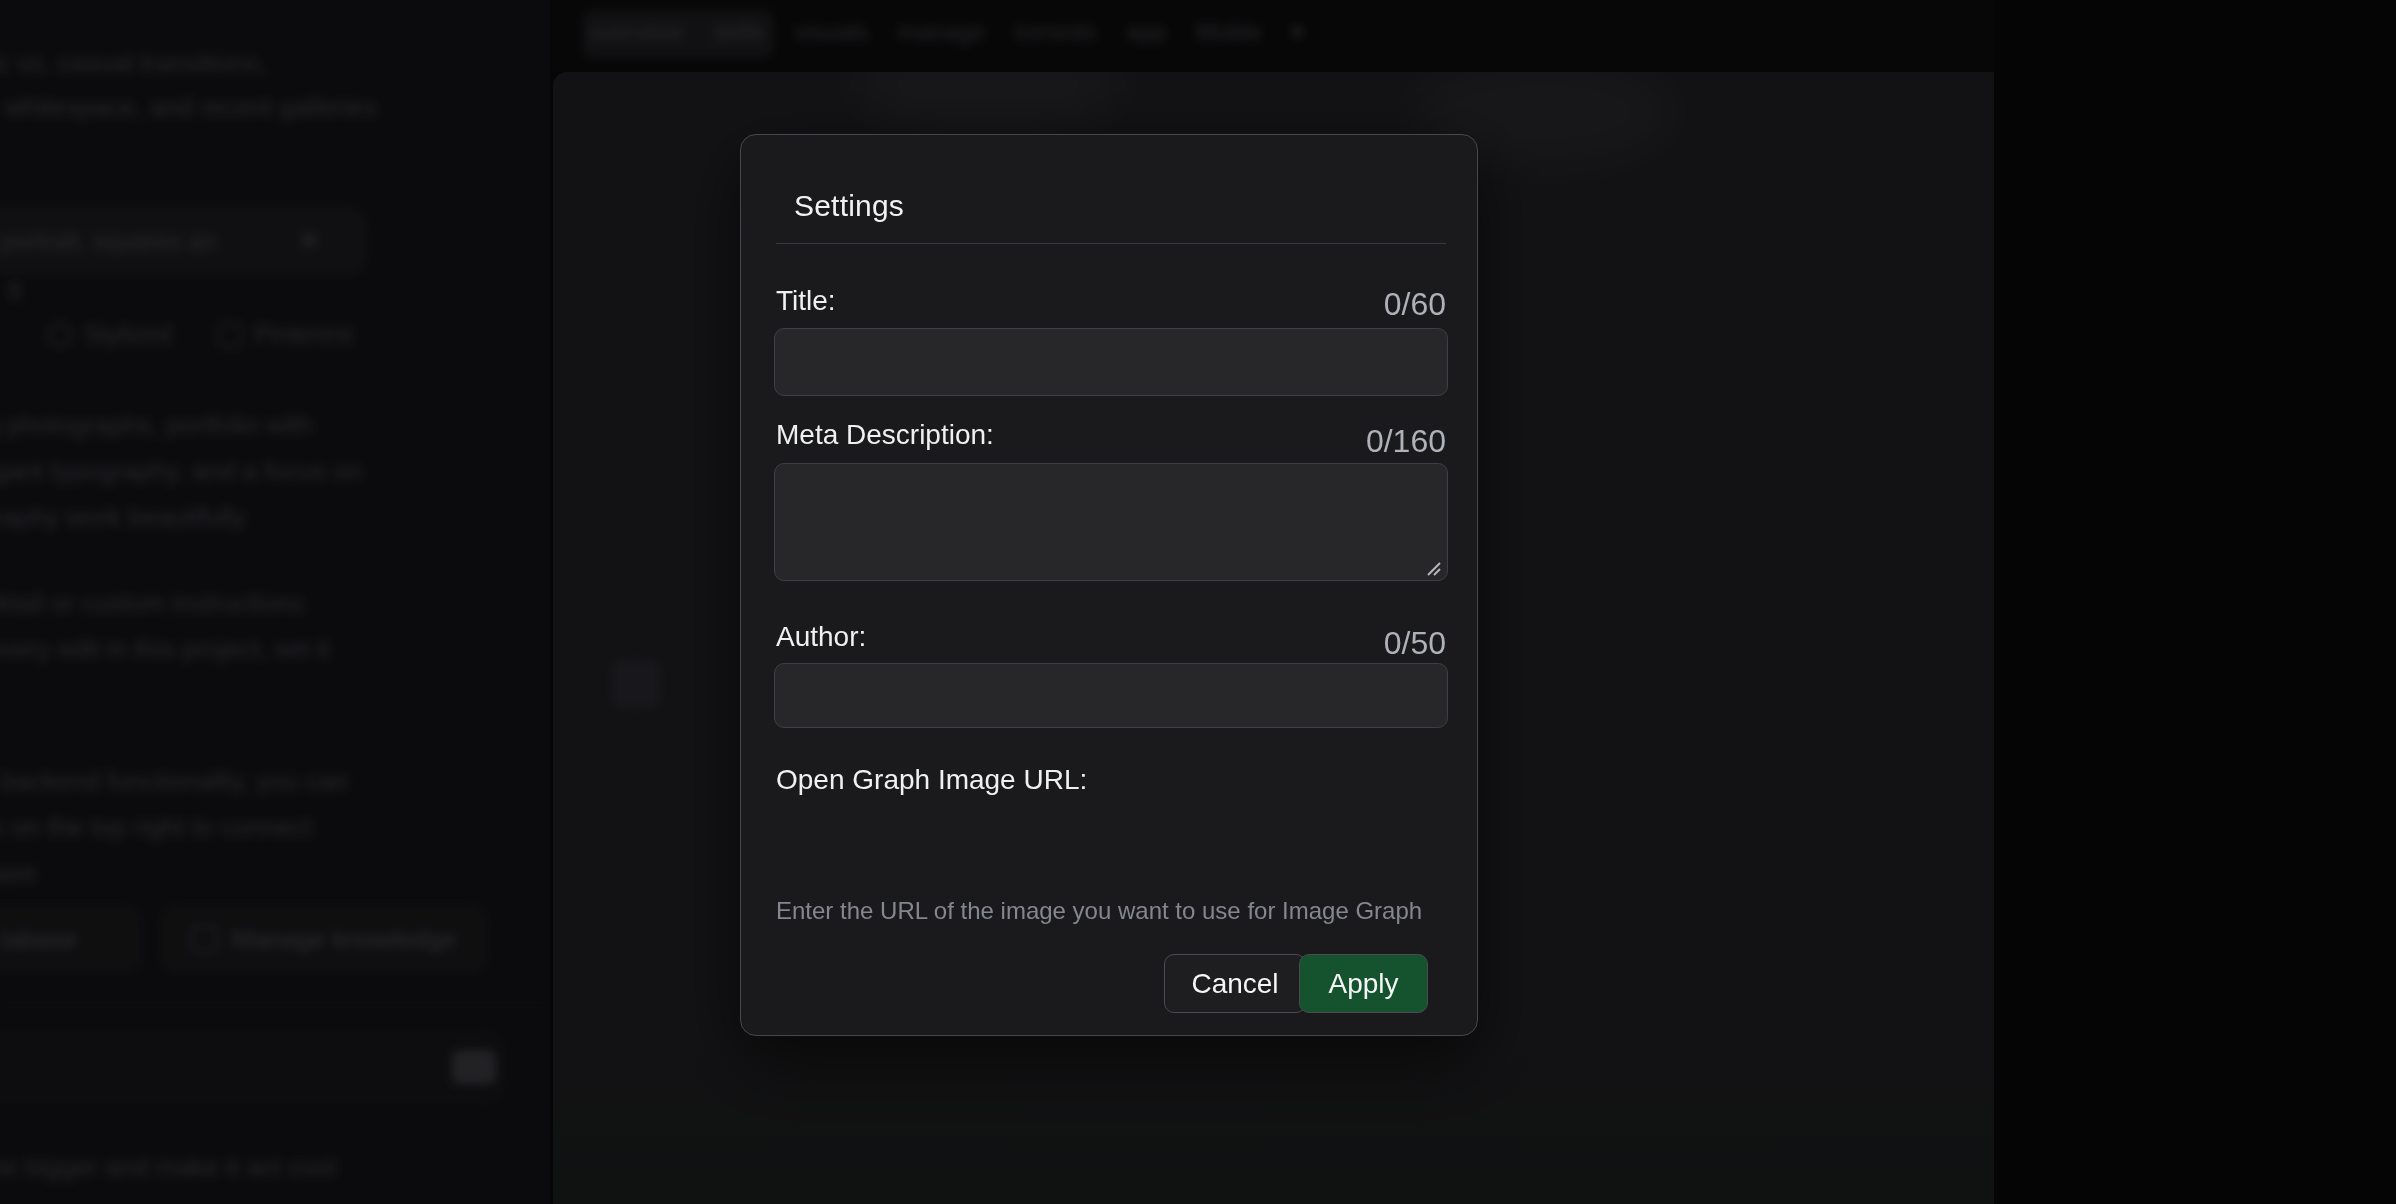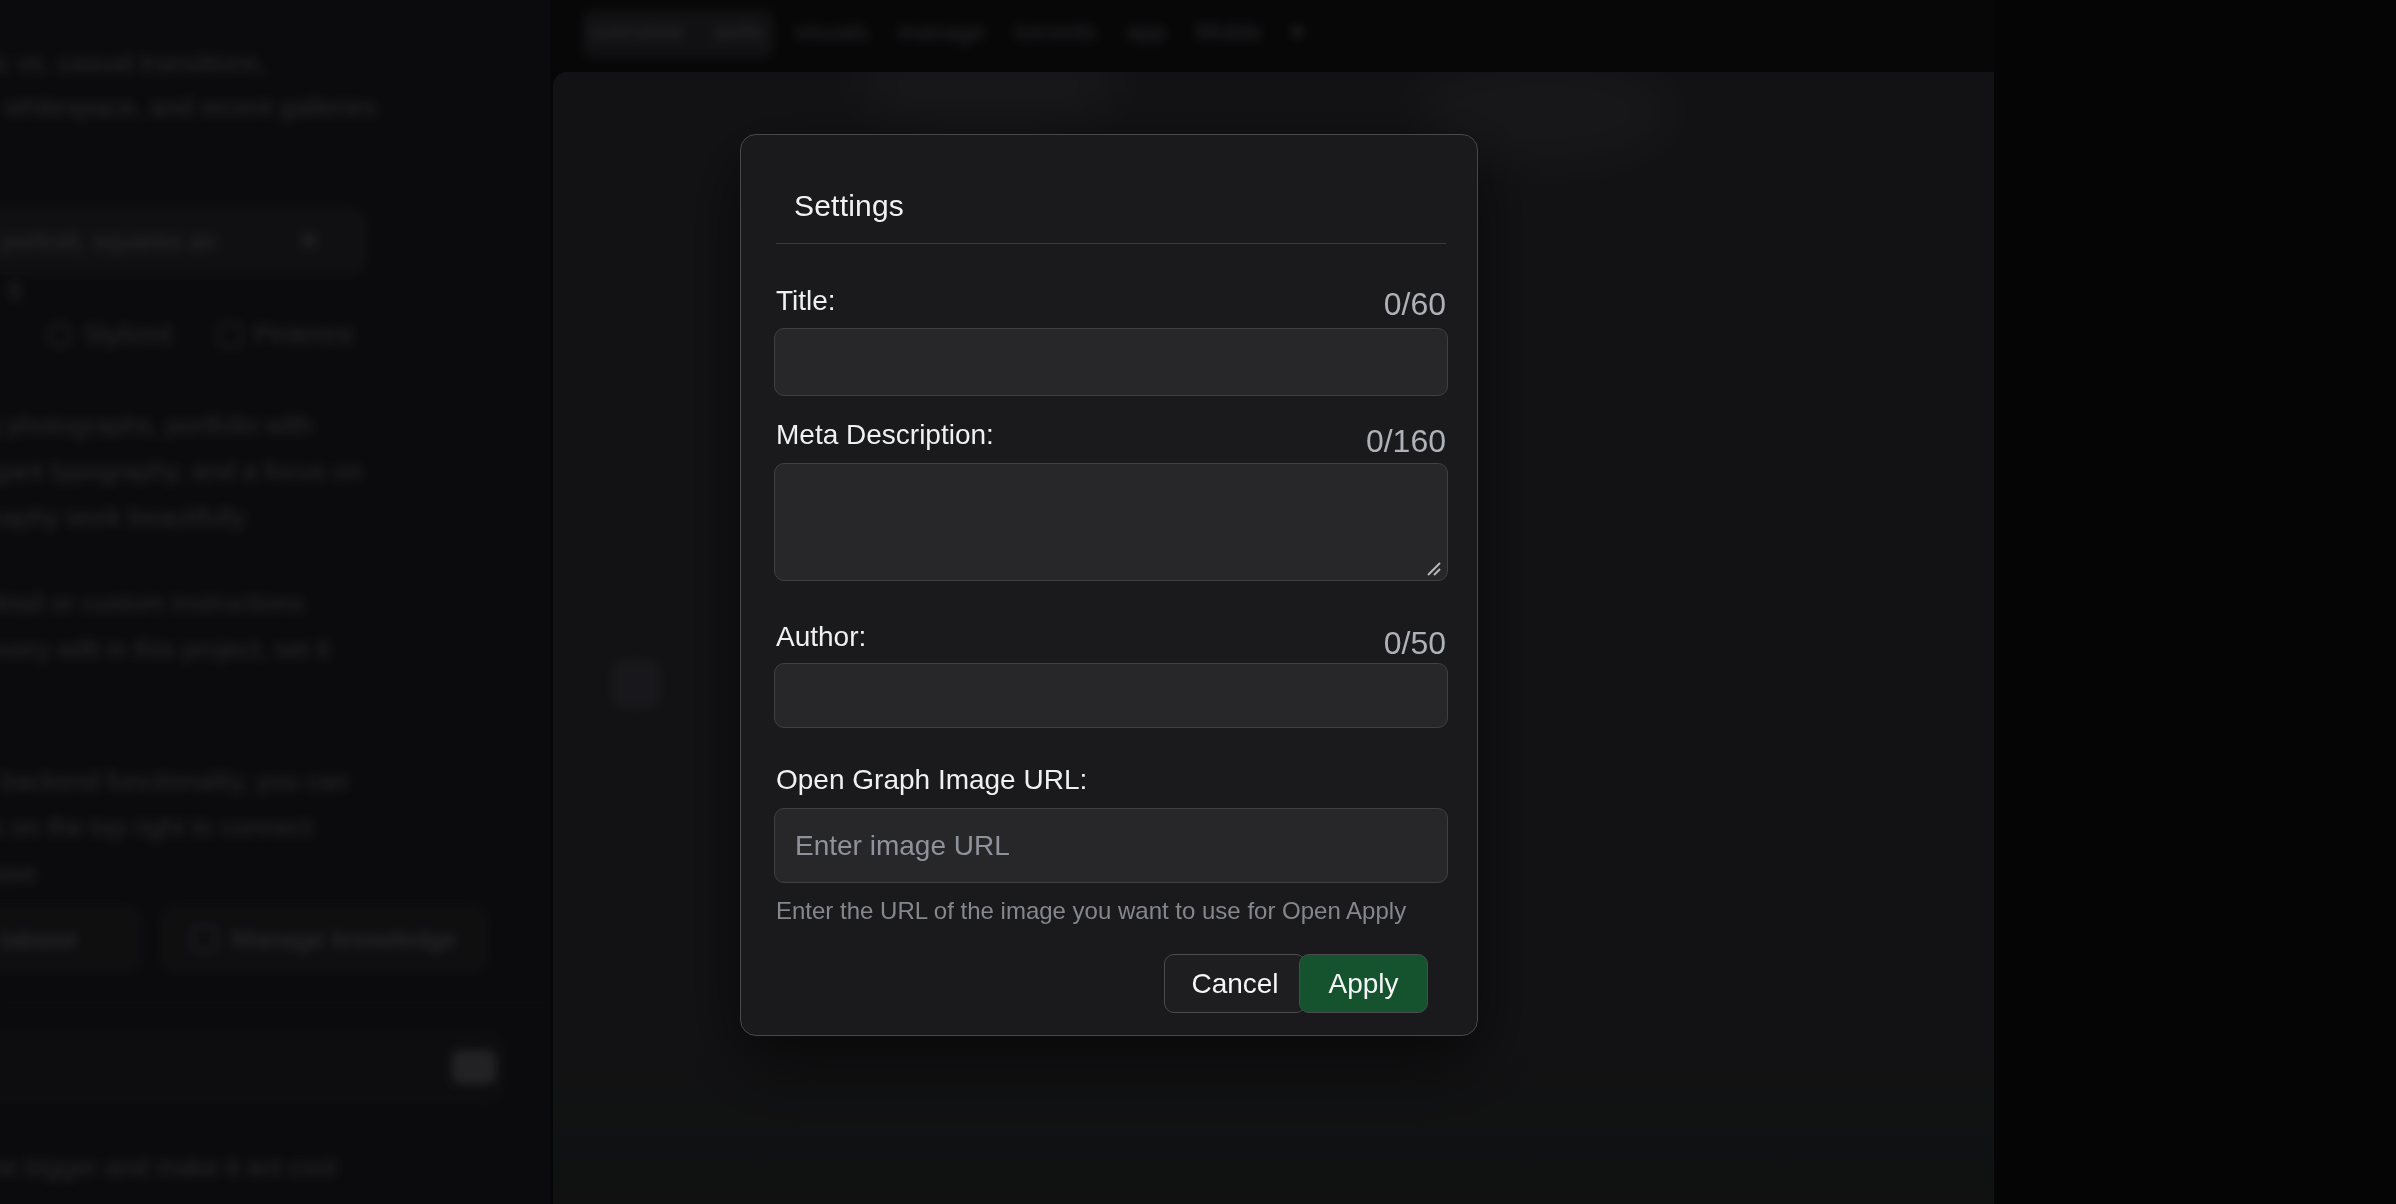--- a/index.html
+++ b/index.html
@@ -168,20 +168,19 @@
     <svg class="resize-handle" viewBox="0 0 18 18">
       <line x1="4" y1="16" x2="16" y2="4" stroke="#b8b8bc" stroke-width="2"></line>
       <line x1="10" y1="16" x2="16" y2="10" stroke="#b8b8bc" stroke-width="2"></line>
     </svg>
 
     <div class="field-label" style="top:486px;">Author:</div>
     <div class="field-counter" style="top:490px;">0/50</div>
     <input class="mi" style="top: 528px; height: 65px;" value="">
 
     <div class="field-label" style="top:621px;margin-top:8px;">Open Graph Image URL:</div>
-    <input class="mi" style="top: 673px; height: 75px;" placeholder="Enter image URL">
-    <div class="helper">Enter the URL of the image you want to use for Open Apply</div>
+    <div class="helper">Enter the URL of the image you want to use for Image Graph</div>
 
     <button class="btn btn-cancel">Cancel</button>
     <button class="btn btn-apply">Apply</button>
   </div>
 
 </div>
 
 </body></html>

